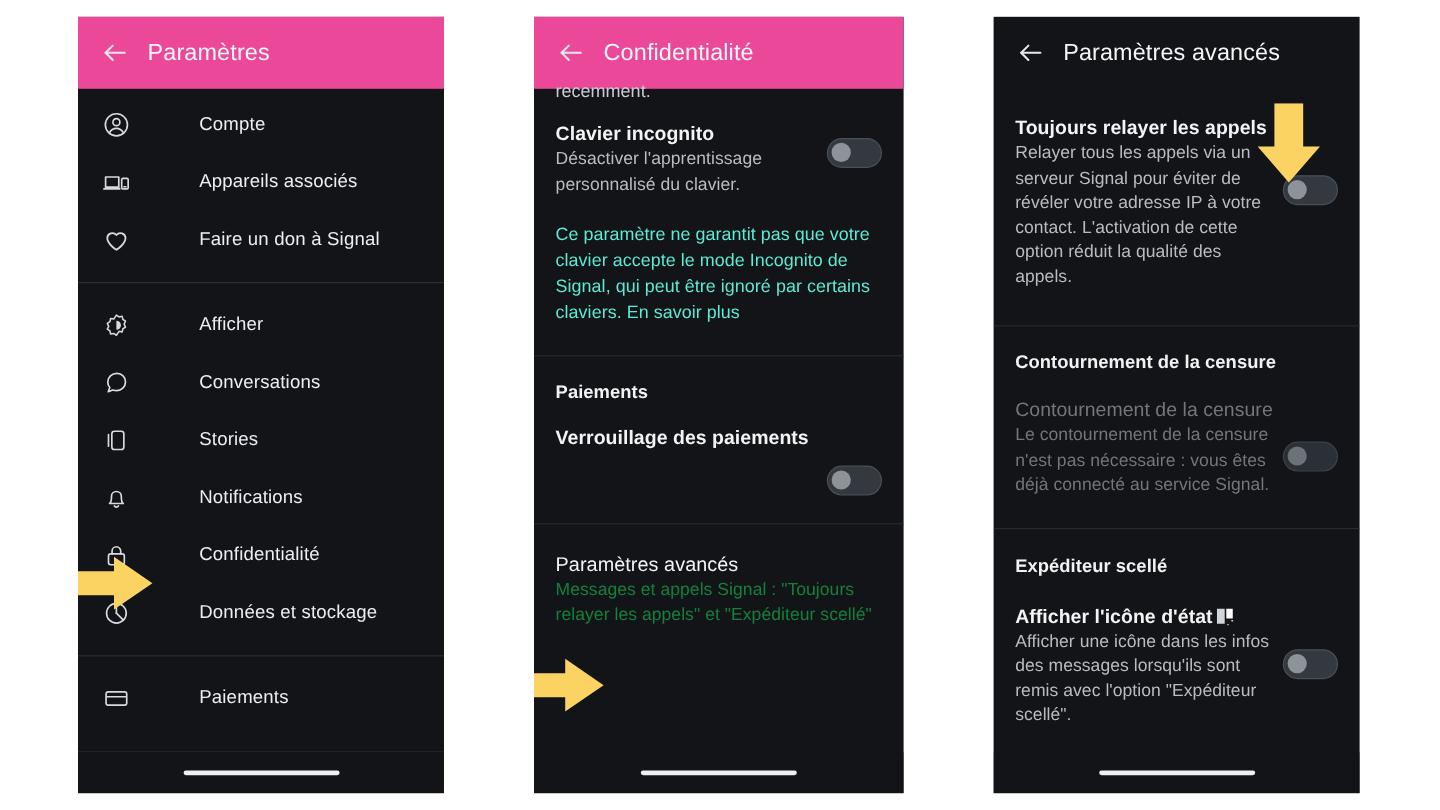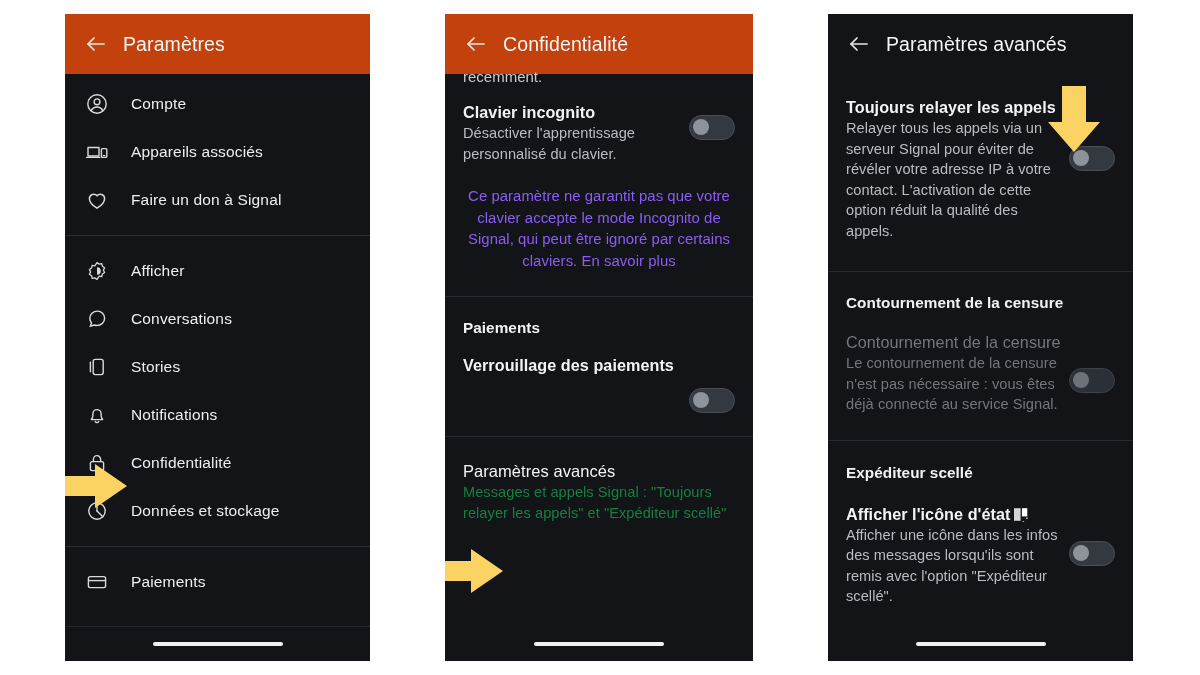--- a/index.html
+++ b/index.html
@@ -34,21 +34,21 @@
   .phone.p3 { left: 828px; width: 305px; }
 
   
   .hdr {
     display: flex;
     align-items: center;
     height: 60px;
     padding-left: 18px;
     box-sizing: border-box;
   }
-  .hdr.shaded { background: #c2410c; }
+  .hdr.shaded { background: #ec4899; }
   .hdr-back {
     width: 26px;
     height: 26px;
     flex: 0 0 26px;
     position: relative;
     margin-right: 14px;
   }
   .hdr-back svg { display: block; }
   .hdr-title {
     font-size: 19.5px;
@@ -72,20 +72,21 @@
     height: 24px;
     flex: 0 0 24px;
     margin-right: 22px;
     color: #d7dade;
   }
   .srow .ico svg { display: block; }
   .srow .lbl {
     font-size: 15.5px;
     color: #eceef1;
     letter-spacing: .15px;
+    margin-left: 35px;
   }
   .sep {
     height: 1px;
     background: #2a2e35;
     margin: 11px 0 11px 0;
   }
 
   
   .scroll { position: relative; }
   .cutline {
@@ -118,25 +119,24 @@
   .ttl.reg { font-weight: 400; font-size: 16.5px; }
   .sub {
     font-size: 14.6px;
     color: #b9bdc3;
     line-height: 20.5px;
     letter-spacing: .05px;
   }
   .sub.wide { color: #15803d; }
   .para {
     font-size: 14.9px;
-    color: #8b5cf6;
+    color: #5eead4;
     line-height: 21.5px;
     letter-spacing: .05px;
     padding: 0 18px;
-    text-align: center;
   }
   .sechead {
     font-size: 15.3px;
     font-weight: 700;
     color: #f0f2f4;
     padding: 0 18px;
     letter-spacing: .05px;
   }
   .divider {
     height: 1px;

